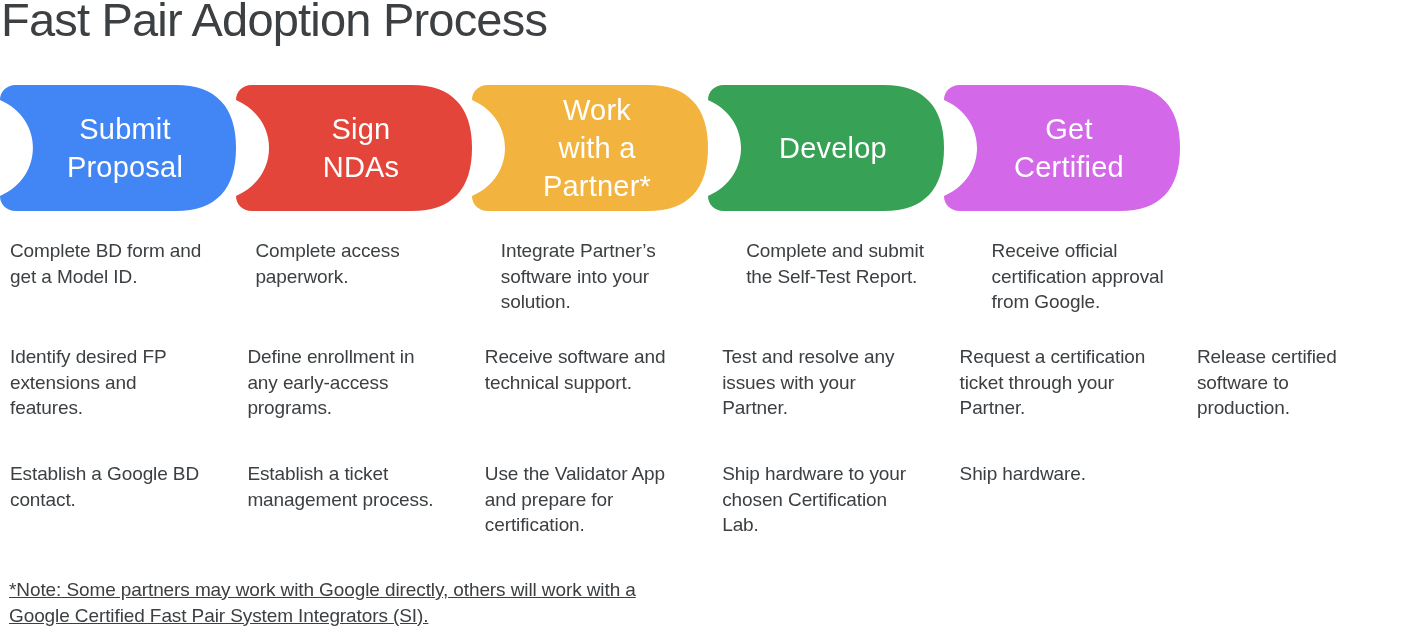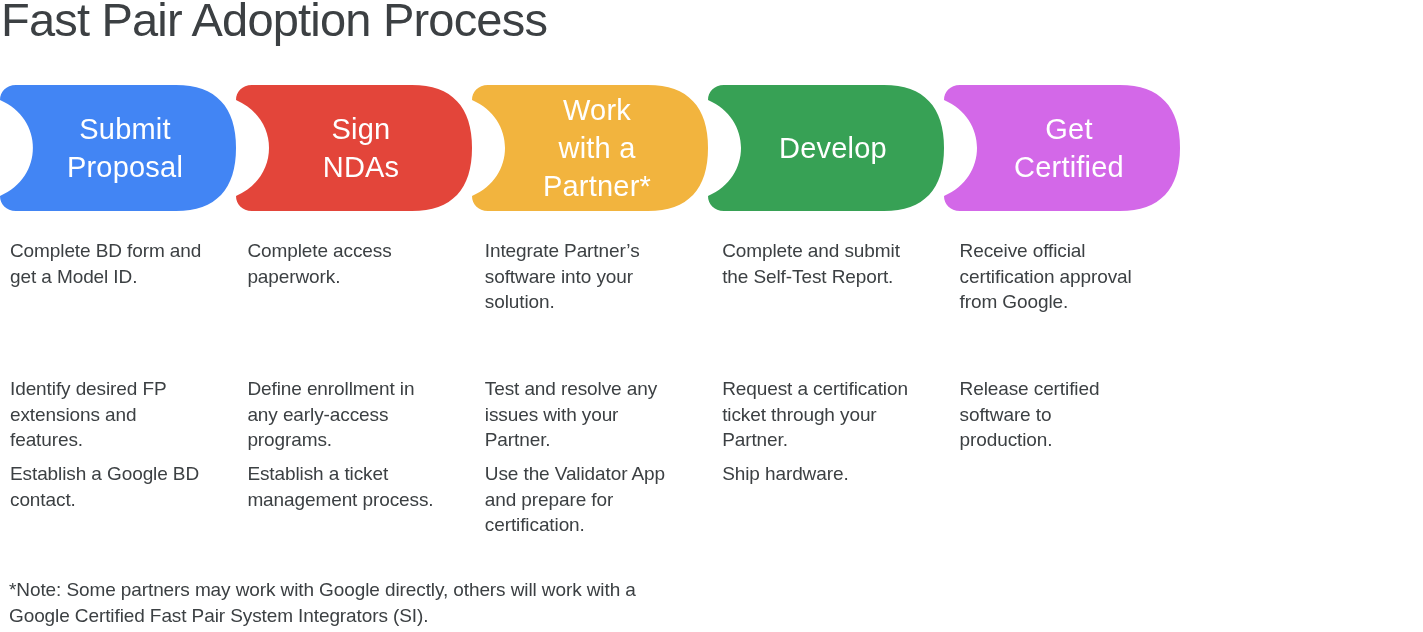--- a/index.html
+++ b/index.html
@@ -59,42 +59,43 @@
     letter-spacing: 0.2px;
     white-space: pre-line;
     padding-left: 14px;
   }
   .detail-row {
     position: absolute;
     left: 0;
     width: 1423px;
     display: flex;
   }
-  .row-1 { top: 238px; }
-  .row-2 { top: 344px; margin-top: 32px; }
+  .row-1 { top: 238px; gap: 8px; }
+  .row-2 { top: 344px; }
   .row-3 { top: 461px; }
   .cell {
     flex: 0 0 237.4px;
     padding-left: 10px;
     padding-right: 14px;
     font-size: 19px;
     line-height: 25.5px;
     letter-spacing: -0.1px;
     color: #3C4043;
     white-space: pre-line;
   }
   .footnote {
     position: absolute;
     left: 9px;
     top: 577px;
     font-size: 19px;
     line-height: 25.5px;
     letter-spacing: -0.1px;
     color: #3C4043;
     white-space: pre-line;
+    text-decoration: underline;
   }
 </style>
 </head>
 <body>
 
 <div class="canvas">
 
   <h1 class="title">Fast Pair Adoption Process</h1>
 
   <div class="steps">
@@ -157,38 +158,43 @@
 from Google.</div>
   </div>
 
   <div class="detail-row row-2">
     <div class="cell">Identify desired FP
 extensions and
 features.</div>
     <div class="cell">Define enrollment in
 any early-access
 programs.</div>
+    <div class="cell">Receive software and
+technical support.</div>
     <div class="cell">Test and resolve any
 issues with your
 Partner.</div>
     <div class="cell">Request a certification
 ticket through your
 Partner.</div>
     <div class="cell">Release certified
 software to
 production.</div>
   </div>
 
   <div class="detail-row row-3">
     <div class="cell">Establish a Google BD
 contact.</div>
     <div class="cell">Establish a ticket
 management process.</div>
     <div class="cell">Use the Validator App
 and prepare for
 certification.</div>
+    <div class="cell">Ship hardware to your
+chosen Certification
+Lab.</div>
     <div class="cell">Ship hardware.</div>
   </div>
 
   <p class="footnote">*Note: Some partners may work with Google directly, others will work with a
 Google Certified Fast Pair System Integrators (SI).</p>
 
 </div>
 
 </body></html>

